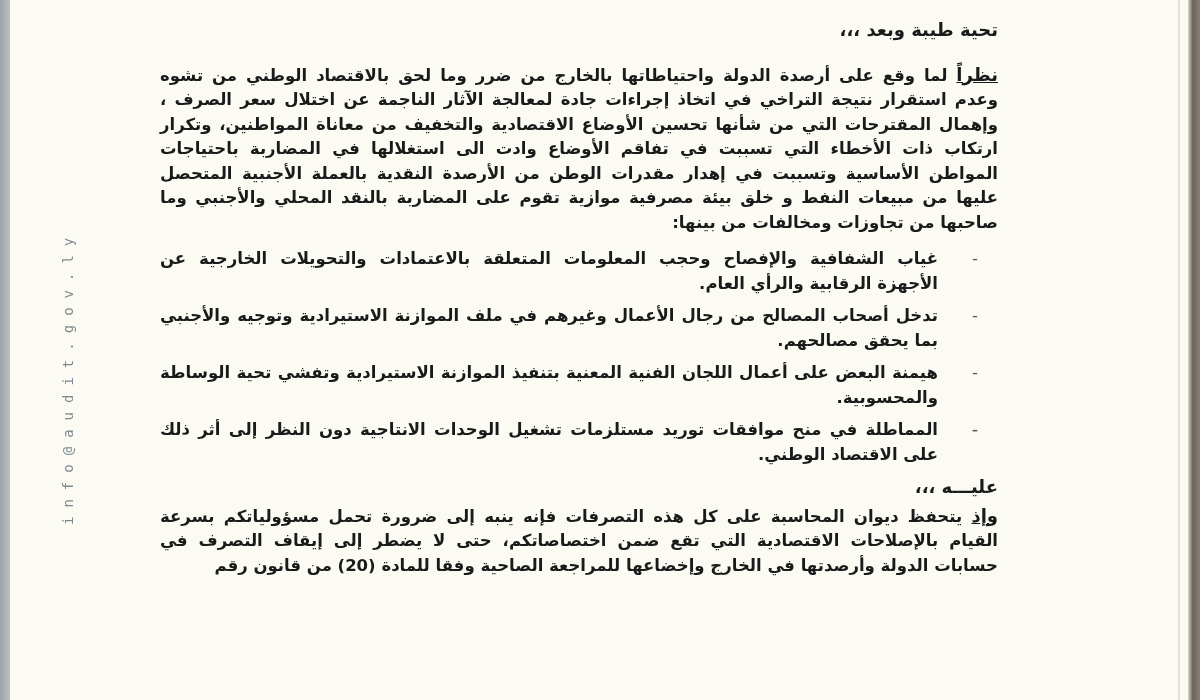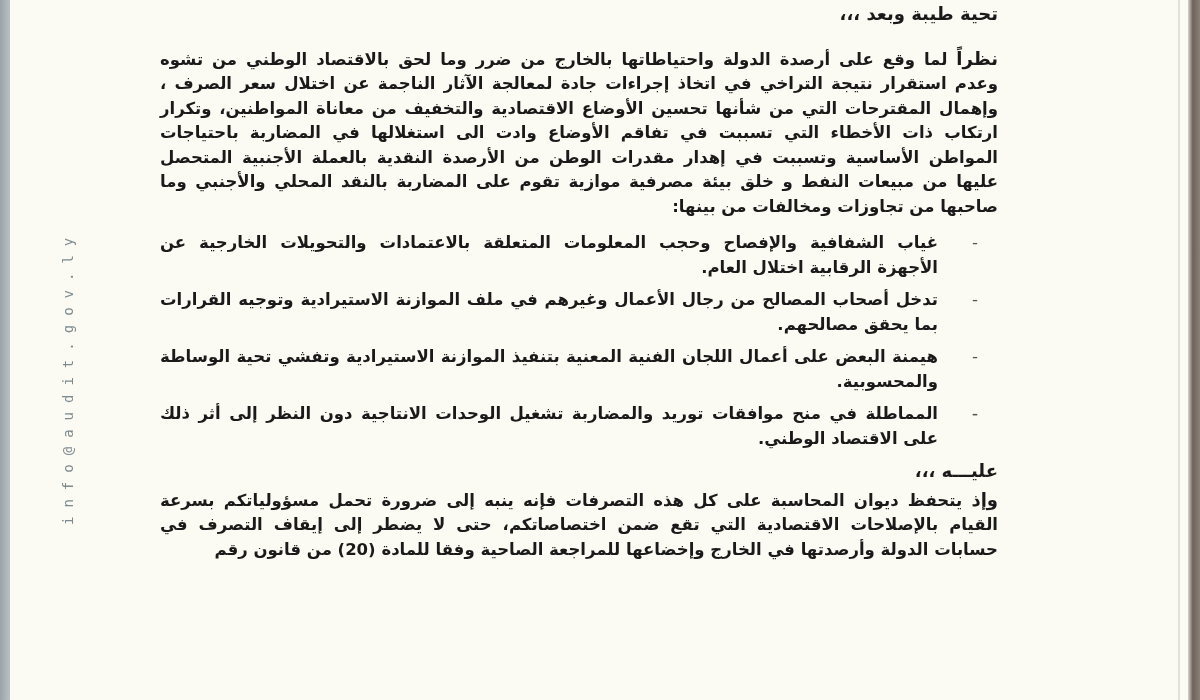--- a/index.html
+++ b/index.html
@@ -24,28 +24,28 @@
   .watermark {
     position:absolute; left:60px; top:235px;
     width:20px; height:290px;
     writing-mode:vertical-rl; transform:rotate(180deg);
     font-family:"DejaVu Sans Mono", monospace;
     font-size:14px; letter-spacing:9px;
     color:#7d8b90;
     text-align:center;
   }
   .page {
-    position:absolute; left:160px; top:2px; width:838px;
+    position:absolute; left:160px; top:18px; width:838px;
     direction:rtl; text-align:justify;
     color:#1a1a1a; font-weight:bold;
     font-size:16.5px; line-height:24.5px;
   }
   .greeting { font-size:18px; margin:0 0 20px 0; }
   .para { margin:0; }
-  .lead { font-size:18px; }
+  .lead { font-size:18px;text-decoration:underline; }
   ul.items { list-style:none; margin:12px 0 0 0; padding:0; }
   ul.items li { position:relative; padding-right:60px; margin-bottom:8px; }
   ul.items li .dash {
     position:absolute; right:20px; top:0; font-weight:normal; color:#555;
   }
   .section-title { font-size:18px; margin:2px 0 4px 0; }
 </style>
 </head>
 <body>
 
@@ -56,25 +56,25 @@
 <div class="watermark">info@audit.gov.ly</div>
 
 <div class="page">
   <div class="greeting">تحية طيبة وبعد ،،،</div>
 
   <p class="para">
     <span class="lead">نظراً</span><span> لما وقع على أرصدة الدولة واحتياطاتها بالخارج من ضرر وما لحق بالاقتصاد الوطني من تشوه وعدم استقرار نتيجة التراخي في اتخاذ إجراءات جادة لمعالجة الآثار الناجمة عن اختلال سعر الصرف ، وإهمال المقترحات التي من شأنها تحسين الأوضاع الاقتصادية والتخفيف من معاناة المواطنين، وتكرار ارتكاب ذات الأخطاء التي تسببت في تفاقم الأوضاع وادت الى استغلالها في المضاربة باحتياجات المواطن الأساسية وتسببت في إهدار مقدرات الوطن من الأرصدة النقدية بالعملة الأجنبية المتحصل عليها من مبيعات النفط و خلق بيئة مصرفية موازية تقوم على المضاربة بالنقد المحلي والأجنبي وما صاحبها من تجاوزات ومخالفات من بينها:</span>
   </p>
 
   <ul class="items">
-    <li><span class="dash">-</span><span>غياب الشفافية والإفصاح وحجب المعلومات المتعلقة بالاعتمادات والتحويلات الخارجية عن الأجهزة الرقابية اختلال العام.</span></li>
-    <li><span class="dash">-</span><span>تدخل أصحاب المصالح من رجال الأعمال وغيرهم في ملف الموازنة الاستيرادية وتوجيه القرارات بما يحقق مصالحهم.</span></li>
+    <li><span class="dash">-</span><span>غياب الشفافية والإفصاح وحجب المعلومات المتعلقة بالاعتمادات والتحويلات الخارجية عن الأجهزة الرقابية والرأي العام.</span></li>
+    <li><span class="dash">-</span><span>تدخل أصحاب المصالح من رجال الأعمال وغيرهم في ملف الموازنة الاستيرادية وتوجيه والأجنبي بما يحقق مصالحهم.</span></li>
     <li><span class="dash">-</span><span>هيمنة البعض على أعمال اللجان الفنية المعنية بتنفيذ الموازنة الاستيرادية وتفشي تحية الوساطة والمحسوبية.</span></li>
     <li><span class="dash">-</span></li>
-    <li><span class="dash">-</span><span>المماطلة في منح موافقات توريد والمضاربة تشغيل الوحدات الانتاجية دون النظر إلى أثر ذلك على الاقتصاد الوطني.</span></li>
+    <li><span class="dash">-</span><span>المماطلة في منح موافقات توريد مستلزمات تشغيل الوحدات الانتاجية دون النظر إلى أثر ذلك على الاقتصاد الوطني.</span></li>
   </ul>
 
   <div class="section-title">عليـــه ،،،</div>
 
   <p class="para">
     <span class="lead">وإذ</span><span> يتحفظ ديوان المحاسبة على كل هذه التصرفات فإنه ينبه إلى ضرورة تحمل مسؤولياتكم بسرعة القيام بالإصلاحات الاقتصادية التي تقع ضمن اختصاصاتكم، حتى لا يضطر إلى إيقاف التصرف في حسابات الدولة وأرصدتها في الخارج وإخضاعها للمراجعة الصاحية وفقا للمادة (20) من قانون رقم</span>
   </p>
 </div>
 
 </body></html>

